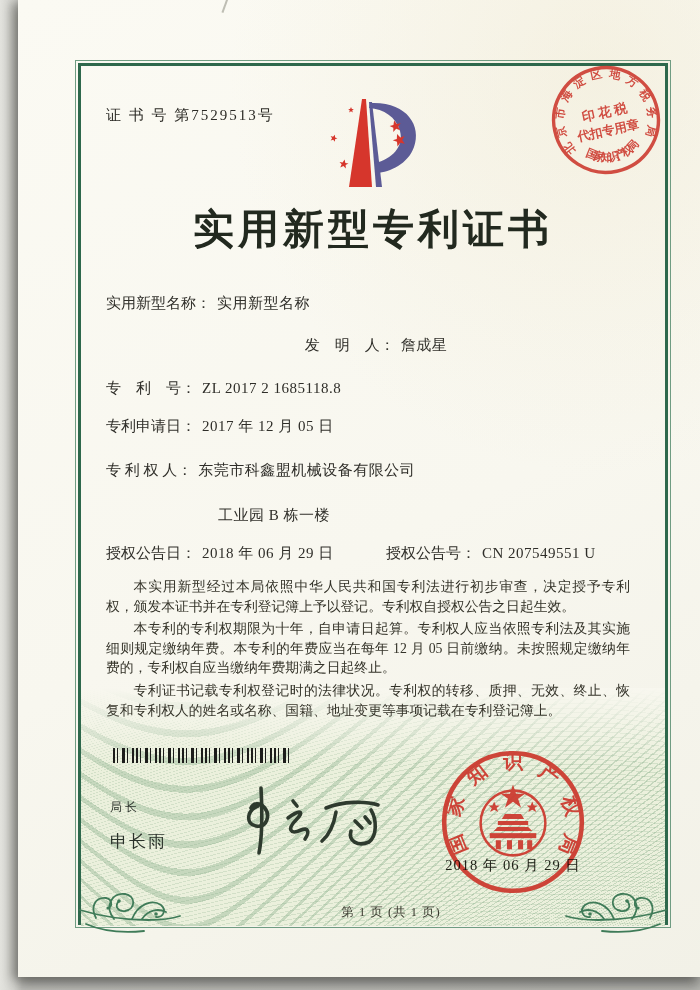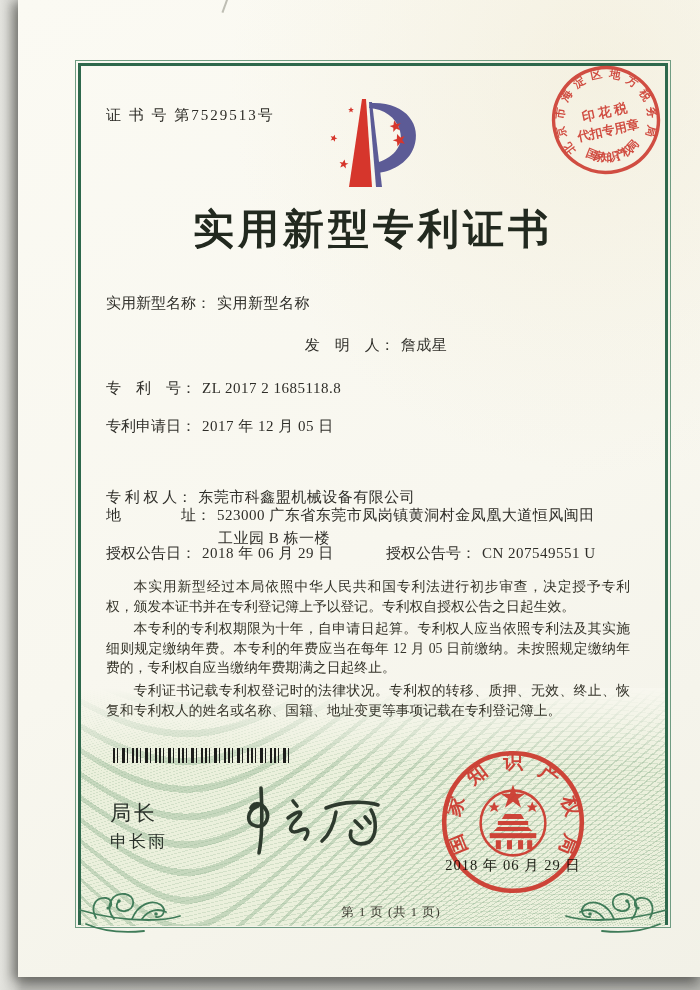--- a/index.html
+++ b/index.html
@@ -52,37 +52,37 @@
   .title{
     position:absolute;left:57px;top:202px;width:596px;text-align:center;
     font-size:41px;font-weight:600;letter-spacing:4px;color:#22291f;
   }
   
   .field-row{position:absolute;left:88px;width:540px;height:22px;font-size:15px;white-space:nowrap;}
   .flabel{color:#2f2e29;margin-top:44px;}
   .colon{padding-right:6px;}
   .fvalue{letter-spacing:.5px;color:#2f2e29;}
   .row-0{top:294px;} .row-1{top:336px;text-align:center;} .row-2{top:379px;}
-  .row-3{top:417px;} .row-4{top:488px;font-family:Liberation Serif, serif;}
+  .row-3{top:417px;} .row-4{top:461px;font-family:Liberation Serif, serif;}
   .row-addr{position:absolute;left:88px;top:504px;width:540px;font-size:15px;line-height:23px;}
   .addr-line2{padding-left:112px;}
   .row-grant{top:544px;}
   .grant-no{position:absolute;left:280px;top:0;}
   
   .body-text{position:absolute;left:88px;top:577px;width:524px;font-size:13.8px;line-height:19.6px;text-align:justify;color:#343329;}
   .body-text p{text-indent:2em;margin-bottom:3px;}
   
   .barcode{
     position:absolute;left:95px;top:748px;width:178px;height:15px;
     background:repeating-linear-gradient(90deg,
       #1d1d1b 0 2px,transparent 2px 4px,#1d1d1b 4px 5px,transparent 5px 9px,
       #1d1d1b 9px 12px,transparent 12px 14px,#1d1d1b 14px 15px,transparent 15px 19px,
       #1d1d1b 19px 21px,transparent 21px 23px);
   }
-  .signer-title{position:absolute;left:92px;top:799px;font-size:21px;letter-spacing:3px;color:#2b322b;}
+  .signer-title{position:absolute;left:92px;top:799px;font-size:12px;letter-spacing:3px;color:#2b322b;}
   .signer-name{position:absolute;left:92px;top:830px;font-size:17px;letter-spacing:2px;color:#2b322b;}
   .signature{position:absolute;left:212px;top:779px;width:200px;height:84px;}
   .seal{position:absolute;left:409px;top:736px;width:172px;height:172px;opacity:.92;}
   .seal-date{
     position:absolute;left:408px;top:856px;width:174px;text-align:center;
     font-size:14.5px;letter-spacing:1px;color:#26261e;mix-blend-mode:multiply;
   }
   .footer{position:absolute;left:57px;top:904px;width:596px;text-align:center;font-size:12.5px;letter-spacing:1px;color:#3a392f;padding-left:36px;}
   .tax-stamp{position:absolute;left:514px;top:46px;width:148px;height:148px;transform:rotate(-12deg);opacity:.88;}
   .seal-char{fill:var(--seal-red);font-family:"Liberation Serif","DejaVu Serif",serif;}
@@ -158,21 +158,20 @@
     <div class="field-row row-2">
       <span class="flabel">专　利　号</span><span class="colon">：</span><span class="fvalue">ZL 2017 2 1685118.8</span>
     </div>
     <div class="field-row row-3">
       <span class="flabel">专利申请日</span><span class="colon">：</span><span class="fvalue">2017 年 12 月 05 日</span>
     </div>
     <div class="field-row row-4">
       <span class="flabel">专 利 权 人</span><span class="colon">：</span><span class="fvalue">东莞市科鑫盟机械设备有限公司</span>
     </div>
     <div class="row-addr">
-      <div><span class="flabel">地　　　　址</span><span class="colon">：</span><span class="fvalue">523000 广东省东莞市凤岗镇黄洞村金凤凰大道恒风闽田</span></div>
       <div class="addr-line2 fvalue">工业园 B 栋一楼</div>
     </div>
     <div class="field-row row-grant">
       <span class="flabel">授权公告日</span><span class="colon">：</span><span class="fvalue">2018 年 06 月 29 日</span>
       <span class="grant-no">
         <span class="flabel">授权公告号</span><span class="colon">：</span><span class="fvalue">CN 207549551 U</span>
       </span>
     </div>
 
     <div class="body-text">

